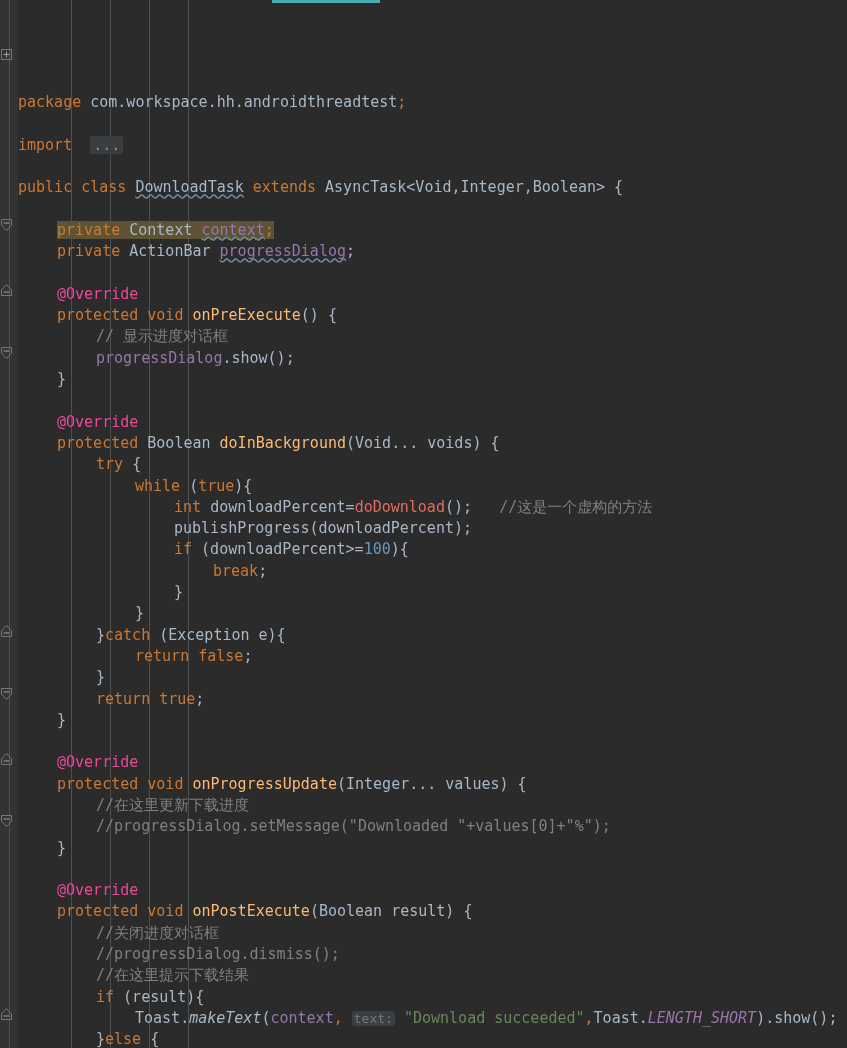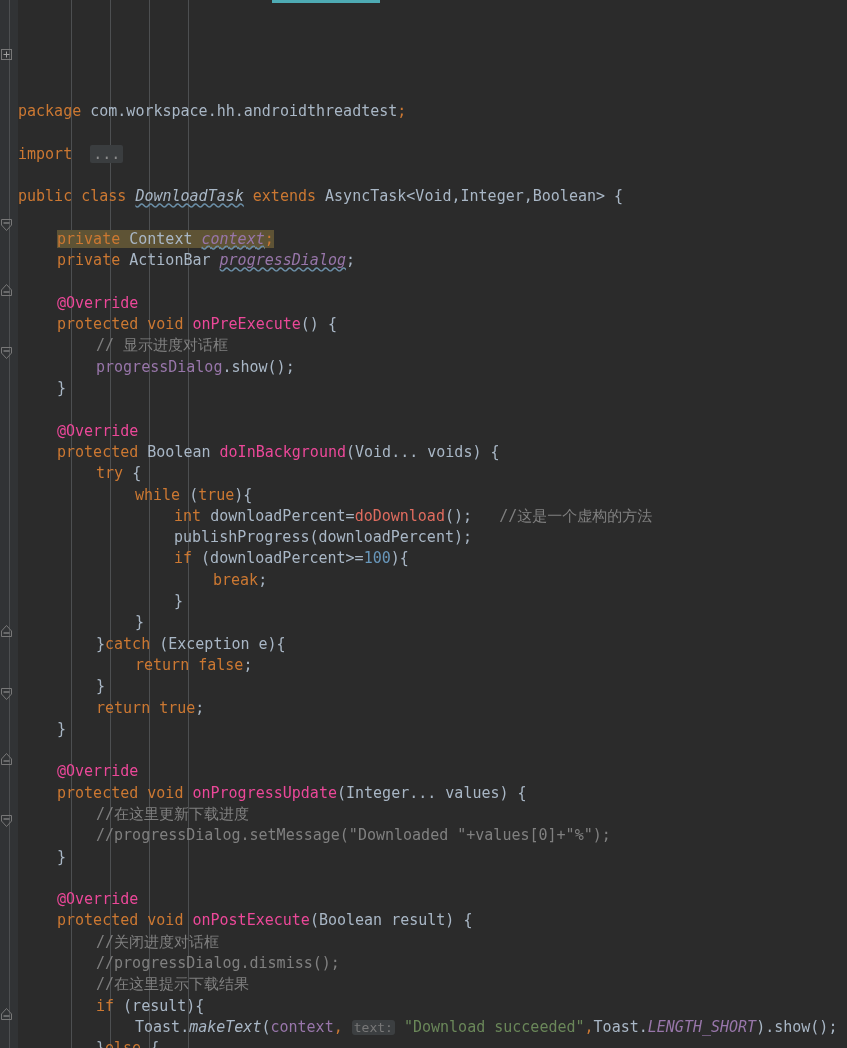--- a/index.html
+++ b/index.html
@@ -25,21 +25,21 @@
     position:absolute;left:9px;top:0;width:1px;height:1048px;
     background:#4d4f51;
   }
   .fold{
     position:absolute;left:1px;width:15px;height:15px;
   }
   .fold svg{display:block;}
   
   .code{
     position:absolute;left:18px;top:0;right:0;bottom:0;
-    padding-top:16px;
+    padding-top:7px;
     font-size:15px;
     line-height:21.3px;
     white-space:pre;
     color:#a9b7c6;
     letter-spacing:0px;
   }
   .ln{ height:21.3px; display:block; position:relative; padding-left:0px;}
   
   .iguide{
     position:absolute;top:0;width:1px;height:1048px;background:#4d4f51;
@@ -49,35 +49,34 @@
 
   
   .kw   {color:#cc7832;}
   .txt  {color:#a9b7c6;}
   .cls  {color:#a9b7c6;}
   .fld  {color:#9876aa;}
   .str  {color:#6a8759;}
   .num  {color:#6897bb;}
   .cmt  {color:#808080;}
   .anno {color:#ec4899;}
-  .meth {color:#ec4899;}
+  .meth {color:#fdba74;}
   .err  {color:#e06c5f;}
   .stat {color:#9876aa;font-style:italic;}
   .ital {font-style:italic;}
   .hintp{
     color:#787878;background:#3c3f41;border-radius:3px;
     padding:0 2px;font-size:13px;
   }
   .hl{
     background:#5e5335;
   }
   .wavy{
     text-decoration:underline wavy #6b8fa8;
     text-decoration-skip-ink:none;
-    font-style:italic;
   }
   .fold-ph{
     background:#3a3d3f;color:#8c8c8c;border-radius:2px;padding:0 3px;
   }
 </style>
 </head>
 <body>
 
 <div id="editor">
 

